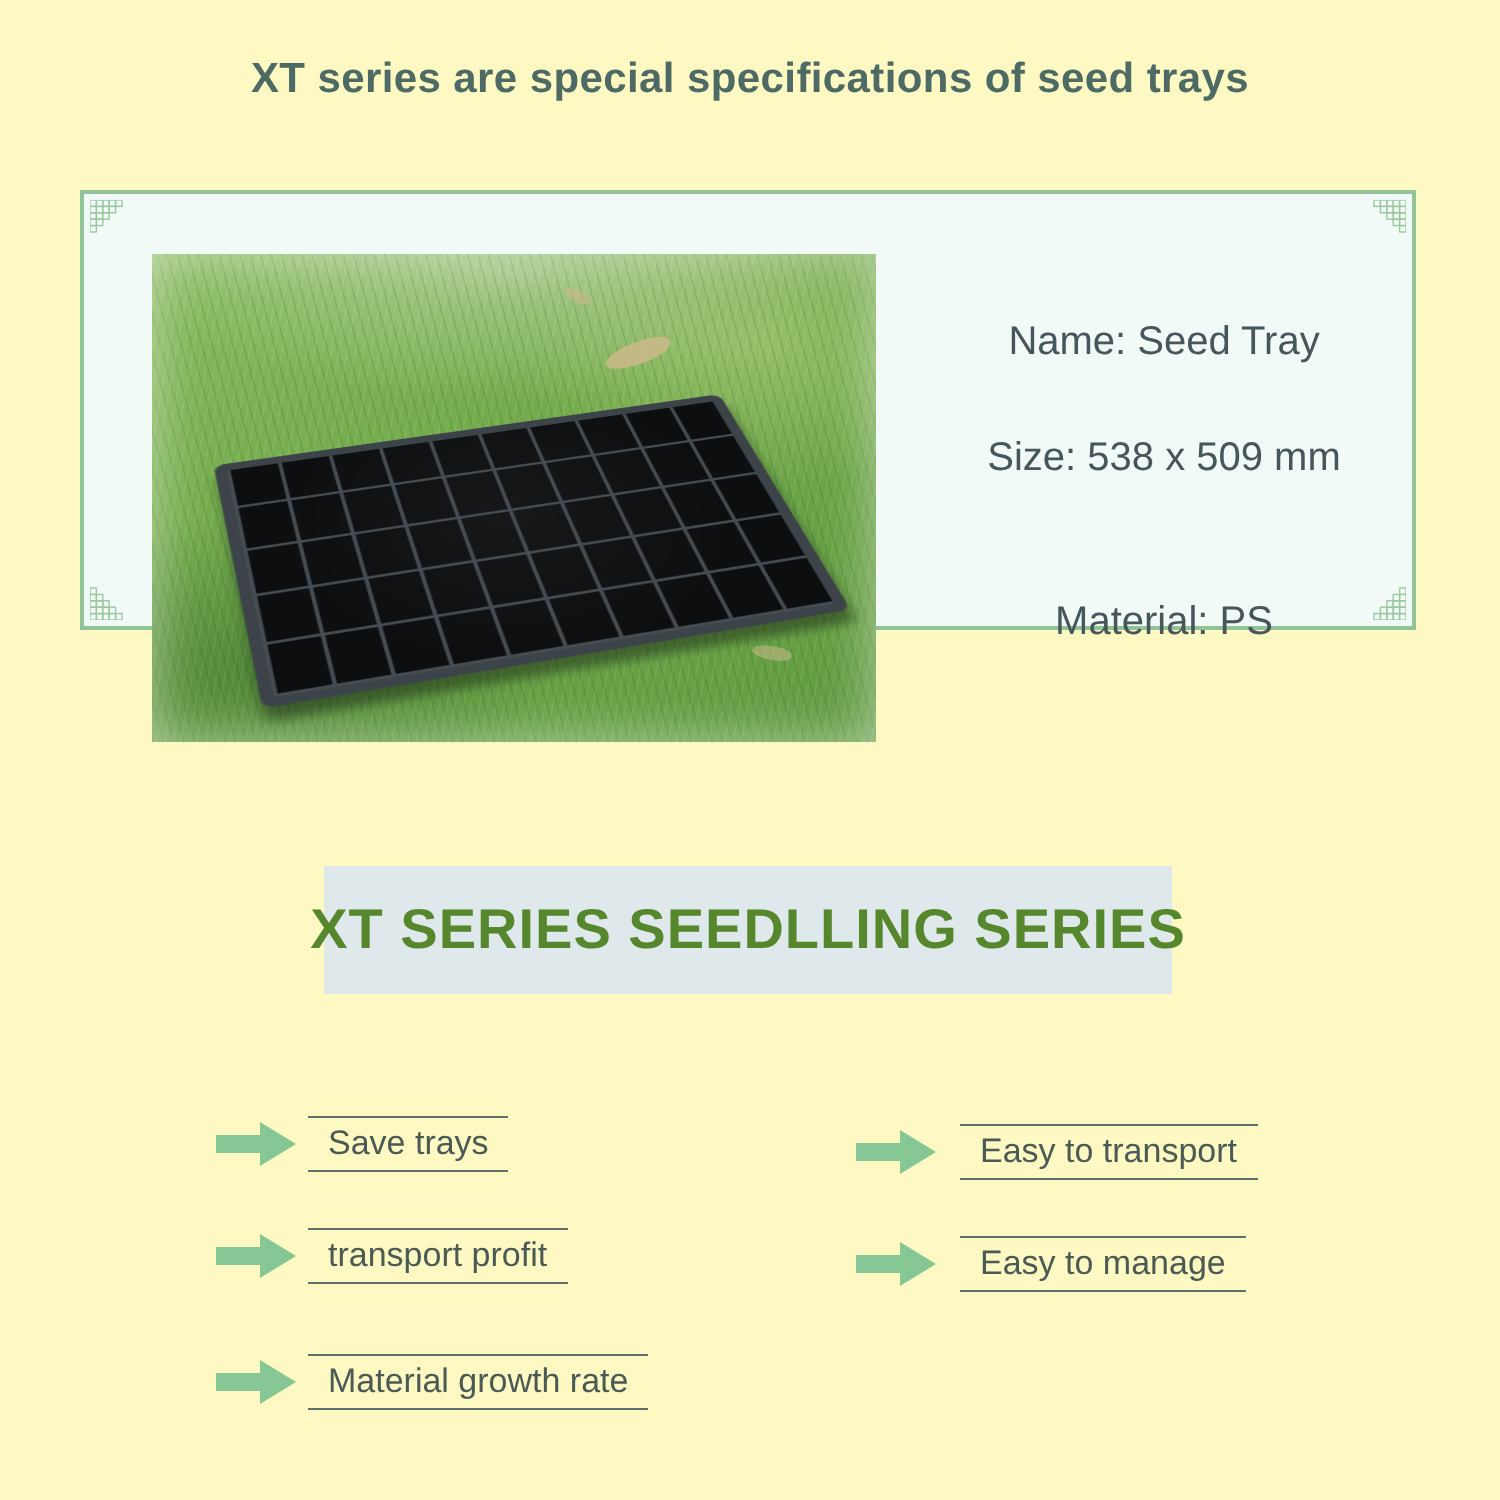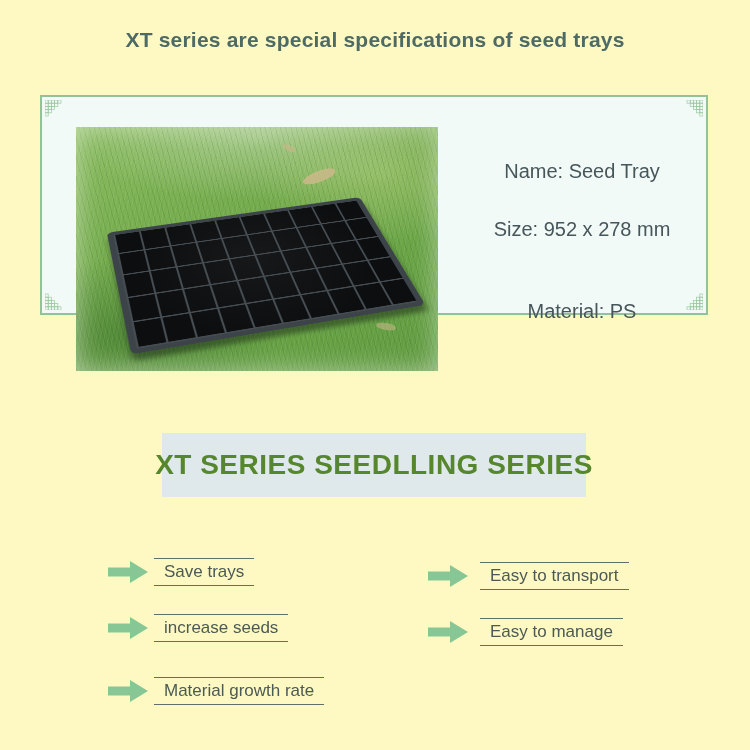--- a/index.html
+++ b/index.html
@@ -155,41 +155,41 @@
 
     <div class="photo">
       <div class="leaf leaf1"></div>
       <div class="leaf leaf2"></div>
       <div class="leaf leaf3"></div>
       <div class="tray"></div>
     </div>
 
     <div class="specs">
       <div class="spec">Name: Seed Tray</div>
-      <div class="spec spec-size">Size: 952 x 278 mm</div>
+      <div class="spec spec-size">Size: 538 x 509 mm</div>
       <div class="spec spec-material">Material: PS</div>
     </div>
   </div>
 
   <div class="banner">
     <span>XT SERIES SEEDLLING SERIES</span>
   </div>
 
   <div class="feature f-l1">
     <svg class="arrow" width="40" height="22" viewBox="0 0 40 22">
         <path d="M0 6.5 H22 V0 L40 11 L22 22 V15.5 H0 Z" fill="#86c795"></path>
       </svg>
     <span class="feature-label">Save trays</span>
   </div>
 
   <div class="feature f-l2">
     <svg class="arrow" width="40" height="22" viewBox="0 0 40 22">
         <path d="M0 6.5 H22 V0 L40 11 L22 22 V15.5 H0 Z" fill="#86c795"></path>
       </svg>
-    <span class="feature-label">increase seeds</span>
+    <span class="feature-label">transport profit</span>
   </div>
 
   <div class="feature f-l3">
     <svg class="arrow" width="40" height="22" viewBox="0 0 40 22">
         <path d="M0 6.5 H22 V0 L40 11 L22 22 V15.5 H0 Z" fill="#86c795"></path>
       </svg>
     <span class="feature-label">Material growth rate</span>
   </div>
 
   <div class="feature f-r2">

